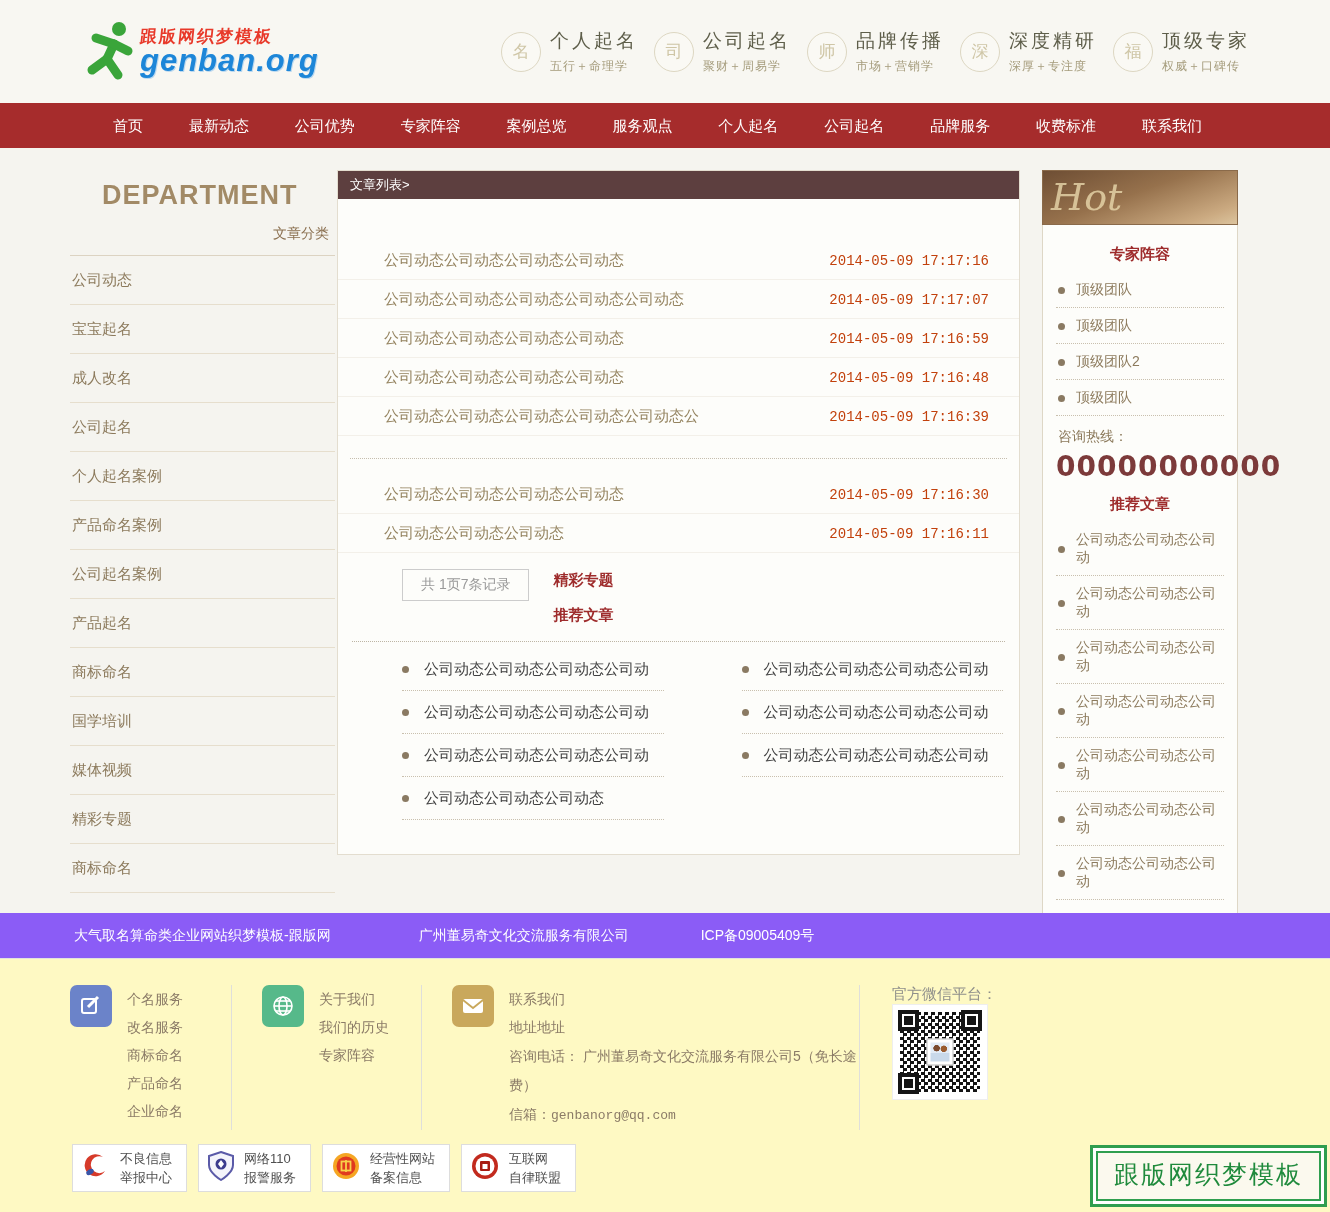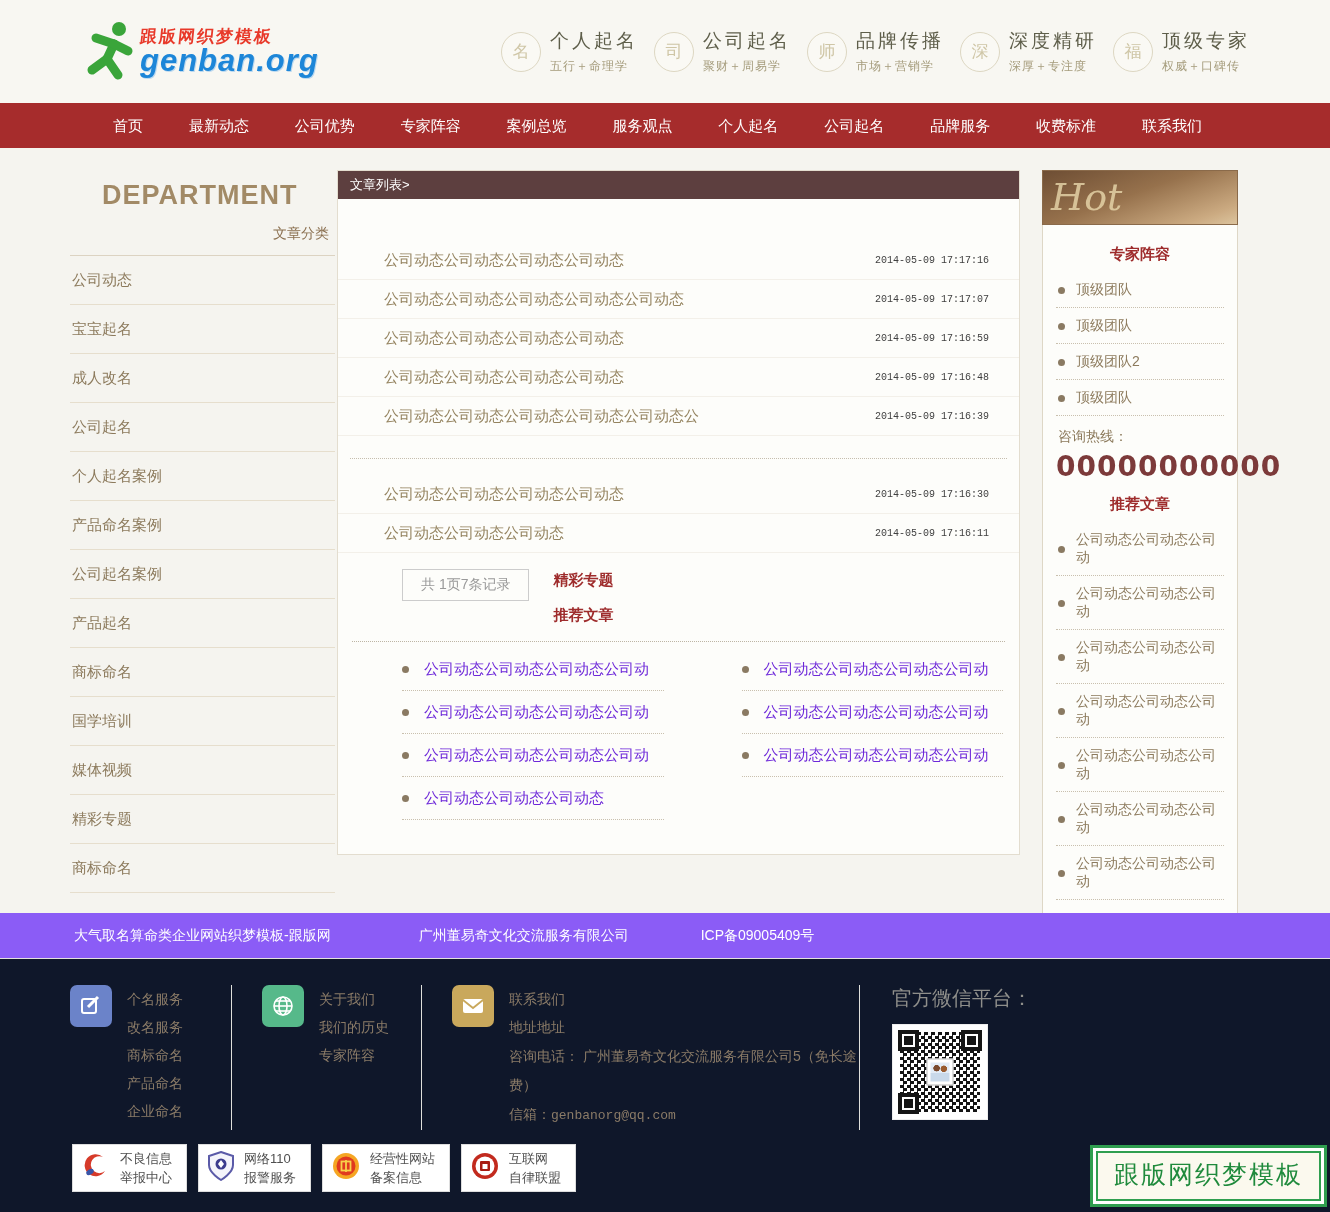--- a/index.html
+++ b/index.html
@@ -34,29 +34,29 @@
   .dep-title { font-size:27px; font-weight:bold; color:#a28a66; letter-spacing:1px; padding:10px 0 0 32px; }
   .dep-sub { text-align:right; font-size:14px; color:#8a6f4f; padding:14px 6px 12px; border-bottom:1px solid #dcd3c2; cursor:pointer; }
   .cat-item { font-size:15px; color:#8c7a5c; padding:15px 2px 14px; border-bottom:1px solid #e6decd; cursor:pointer; }
 
   
   .main { width:683px; flex:none; margin-left:2px; background:#fdfdfa; border:1px solid #e3ddcf; min-height:636px; }
   .main-bar { height:28px; background:#5d3f3f; color:#fff; font-size:13px; line-height:28px; padding-left:12px; }
   .article-list { padding-top:42px; }
   .article-row { display:flex; justify-content:space-between; align-items:center; padding:10px 30px 9px 46px; border-bottom:1px solid #f3f0e9; }
   .article-title { font-size:15px; color:#94835f; cursor:pointer; }
-  .article-date { font-size:10px; color:#404040; font-family:"Liberation Mono", monospace; }
+  .article-date { font-size:14px; color:#c2410c; font-family:"Liberation Mono", monospace; }
   .list-divider { border-top:1px dotted #c6beae; margin:22px 12px 16px; }
   .pager-row { display:flex; align-items:flex-start; padding:16px 30px 0 64px; }
   .pager-box { border:1px solid #ccc; background:#fdfdfa; padding:6px 18px; font-size:14px; color:#999; }
   .subheads { margin-left:24px; display:flex; flex-direction:column; gap:16px; padding-top:2px; }
   .subhead { font-size:15px; font-weight:bold; color:#9e2c2c; cursor:pointer; }
   .dotline { border-top:1px dotted #bdb5a4; margin:16px 14px 4px; }
   .bullets { display:grid; grid-template-columns:1fr 1fr; column-gap:78px; padding:2px 16px 34px 64px; }
-  .bullet-item { display:flex; align-items:center; gap:15px; font-size:15px; color:#6d28d9; padding:12px 0 11px; border-bottom:1px dotted #c9c0ae; cursor:pointer; }
+  .bullet-item { display:flex; align-items:center; gap:15px; font-size:15px; color:#404040; padding:12px 0 11px; border-bottom:1px dotted #c9c0ae; cursor:pointer; }
   .bullet-dot { width:7px; height:7px; border-radius:50%; background:#8a7a62; flex:none; }
 
   
   .aside { width:196px; flex:none; margin-left:22px; }
   .hot-banner { height:55px; background:linear-gradient(160deg,#6e4e34 0%,#96714c 45%,#cbaa81 85%,#dcc49e 100%); display:flex; align-items:center; padding-left:8px; border:1px solid #8a6a4a; }
   .hot-text { font-family:"DejaVu Serif", serif; font-style:italic; font-size:38px; color:#e9d8ac; opacity:.8; line-height:.9; }
   .aside-panel { background:#fdfdfa; border:1px solid #ded7c6; border-top:none; padding:8px 13px 12px; }
   .aside-head { text-align:center; font-size:15px; font-weight:bold; color:#9e2c2c; padding:12px 0 8px; cursor:pointer; }
   .aside-item { display:flex; align-items:center; gap:11px; font-size:14px; color:#8c7a5c; padding:9px 2px 8px; border-bottom:1px dotted #c9c0ae; cursor:pointer; }
   .hotline-label { font-size:14px; color:#8c7a5c; padding:12px 2px 4px; }
@@ -77,34 +77,34 @@
                radial-gradient(circle at 70% 33%, #9a5c30 3px, transparent 3.5px),
                linear-gradient(#e3ecf6 55%, #c9d9ea 55%); }
 
   
   .footer-bar { height:45px; background:#8b5cf6; }
   .footer-bar .wrap { display:flex; align-items:center; height:100%; color:#fff; font-size:14px; padding-left:4px; }
   .fb-center { margin-left:88px; }
   .fb-right { margin-left:72px; }
 
   
-  .footer { height:254px; background:#0f172a; border-top:1px solid #e3e2de; }
+  .footer { height:254px; background:#fef9c3; border-top:1px solid #e3e2de; }
   .footer .wrap { position:relative; height:100%; }
   .footer-cols { display:flex; padding-top:26px; }
   .fcol { display:flex; gap:15px; }
   .fcol1 { width:162px; border-right:1px solid #dfdfdb; }
   .fcol2 { width:190px; border-right:1px solid #dfdfdb; padding-left:30px; }
   .fcol3 { width:438px; border-right:1px solid #dfdfdb; padding-left:30px; }
   .fcol4 { padding-left:32px; }
   .icon-badge { width:42px; height:42px; border-radius:7px; flex:none; display:flex; align-items:center; justify-content:center; }
   .ib-blue { background:#6b83c9; } .ib-green { background:#56b98a; } .ib-tan { background:#c9a85c; }
   .flink { font-size:14px; color:#8b7b67; line-height:28px; cursor:pointer; }
   .fline { font-size:14px; color:#8b7b67; line-height:29px; }
   .femail { font-family:"Liberation Mono", monospace; font-size:13px; color:#8b7b67; }
-  .wechat-label { font-size:20px; color:#8f8f8b; padding-bottom:12px; }
+  .wechat-label { font-size:15px; color:#8f8f8b; }
   .badges-row { position:absolute; left:2px; bottom:20px; display:flex; gap:11px; }
   .badge { display:flex; align-items:center; gap:9px; background:#fff; border:1px solid #ddd; padding:5px 14px 5px 8px; height:48px; cursor:pointer; }
   .badge-text { font-size:13px; color:#4f4f4f; line-height:1.5; white-space:nowrap; }
 
   
   .brand-box { position:absolute; right:3px; bottom:5px; border:3px solid #2f9e4f; background:#fff; padding:3px; }
   .brand-inner { border:2px solid #2f9e4f; background:#fbf9ee; padding:5px 16px 8px; text-align:center; }
   .brand-line1 { font-size:25px; color:#1f8a3c; letter-spacing:2px; }
   .brand-line2 { font-size:26px; font-weight:bold; color:#1c7334; }
 </style>

